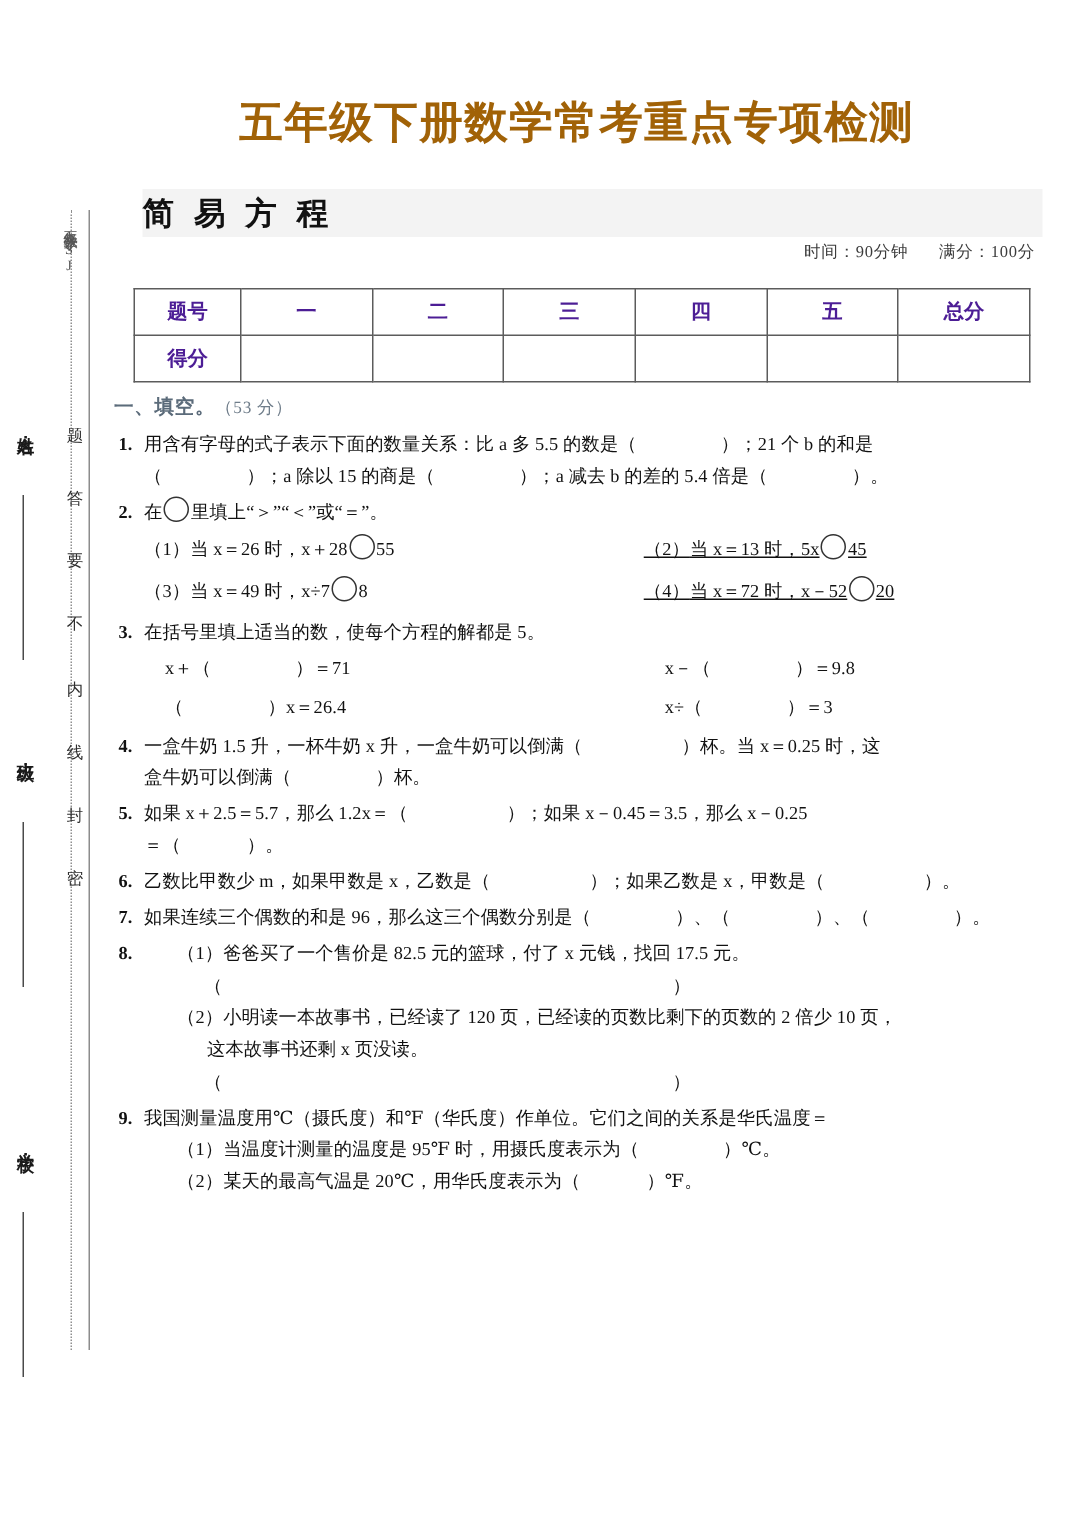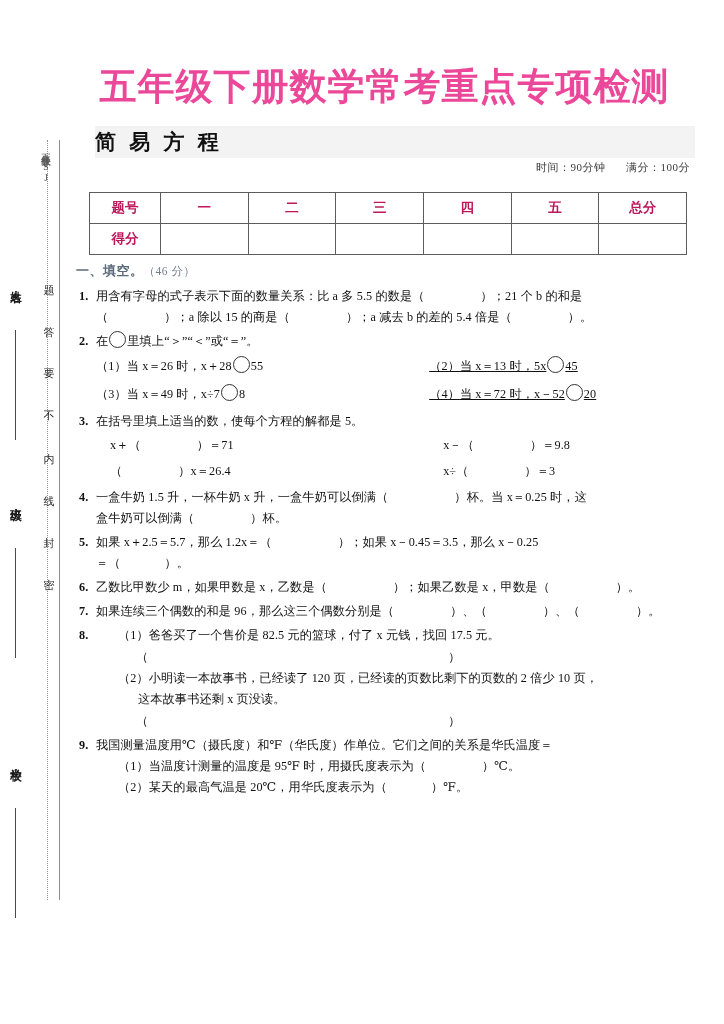--- a/index.html
+++ b/index.html
@@ -93,24 +93,24 @@
     left: 72px; top: 0;
     width: 652px; height: 1024px;
   }
 
   #main-title {
     position: absolute;
     left: 0; top: 62px;
     width: 625px;
     text-align: center;
     font-family: "DejaVu Sans", "Liberation Sans", sans-serif;
-    font-size: 37px;
+    font-size: 29px;
     font-weight: bold;
     letter-spacing: 1px;
-    color: #ec4899;
+    color: #a16207;
     white-space: nowrap;
   }
 
   #subtitle-band {
     position: absolute;
     left: 23px; top: 126px;
     width: 600px; height: 32px;
     background: #f3f3f3;
   }
   #subtitle {
@@ -143,21 +143,21 @@
     border-collapse: collapse;
     table-layout: fixed;
   }
   #score-table td {
     border: 1px solid #5c5c5c;
     height: 28px;
     text-align: center;
     vertical-align: middle;
     font-size: 13.5px;
     font-weight: bold;
-    color: #be185d;
+    color: #4c1d95;
     font-family: "Liberation Serif", "DejaVu Serif", serif;
   }
   #score-table td.hcol { width: 68px; }
 
   
   #content {
     position: absolute;
     left: 0; top: 262px;
     width: 652px;
   }
@@ -284,21 +284,21 @@
       <td></td>
       <td></td>
       <td></td>
     </tr>
   </tbody>
     </table>
 
   <div id="content">
 
     <div class="section-head">
-      <span>一、填空。</span><span class="pts">（46 分）</span>
+      <span>一、填空。</span><span class="pts">（53 分）</span>
     </div>
 
     <div class="q">
       <span class="num">1.</span>
       <span class="cont">
         <span>用含有字母的式子表示下面的数量关系：比 a 多 5.5 的数是（</span><span class="blank-md"></span><span>）；21 个 b 的和是</span>
       </span>
       <span class="indent">
         <span>（</span><span class="blank-md"></span><span>）；a 除以 15 的商是（</span><span class="blank-md"></span><span>）；a 减去 b 的差的 5.4 倍是（</span><span class="blank-md"></span><span>）。</span>
       </span>

